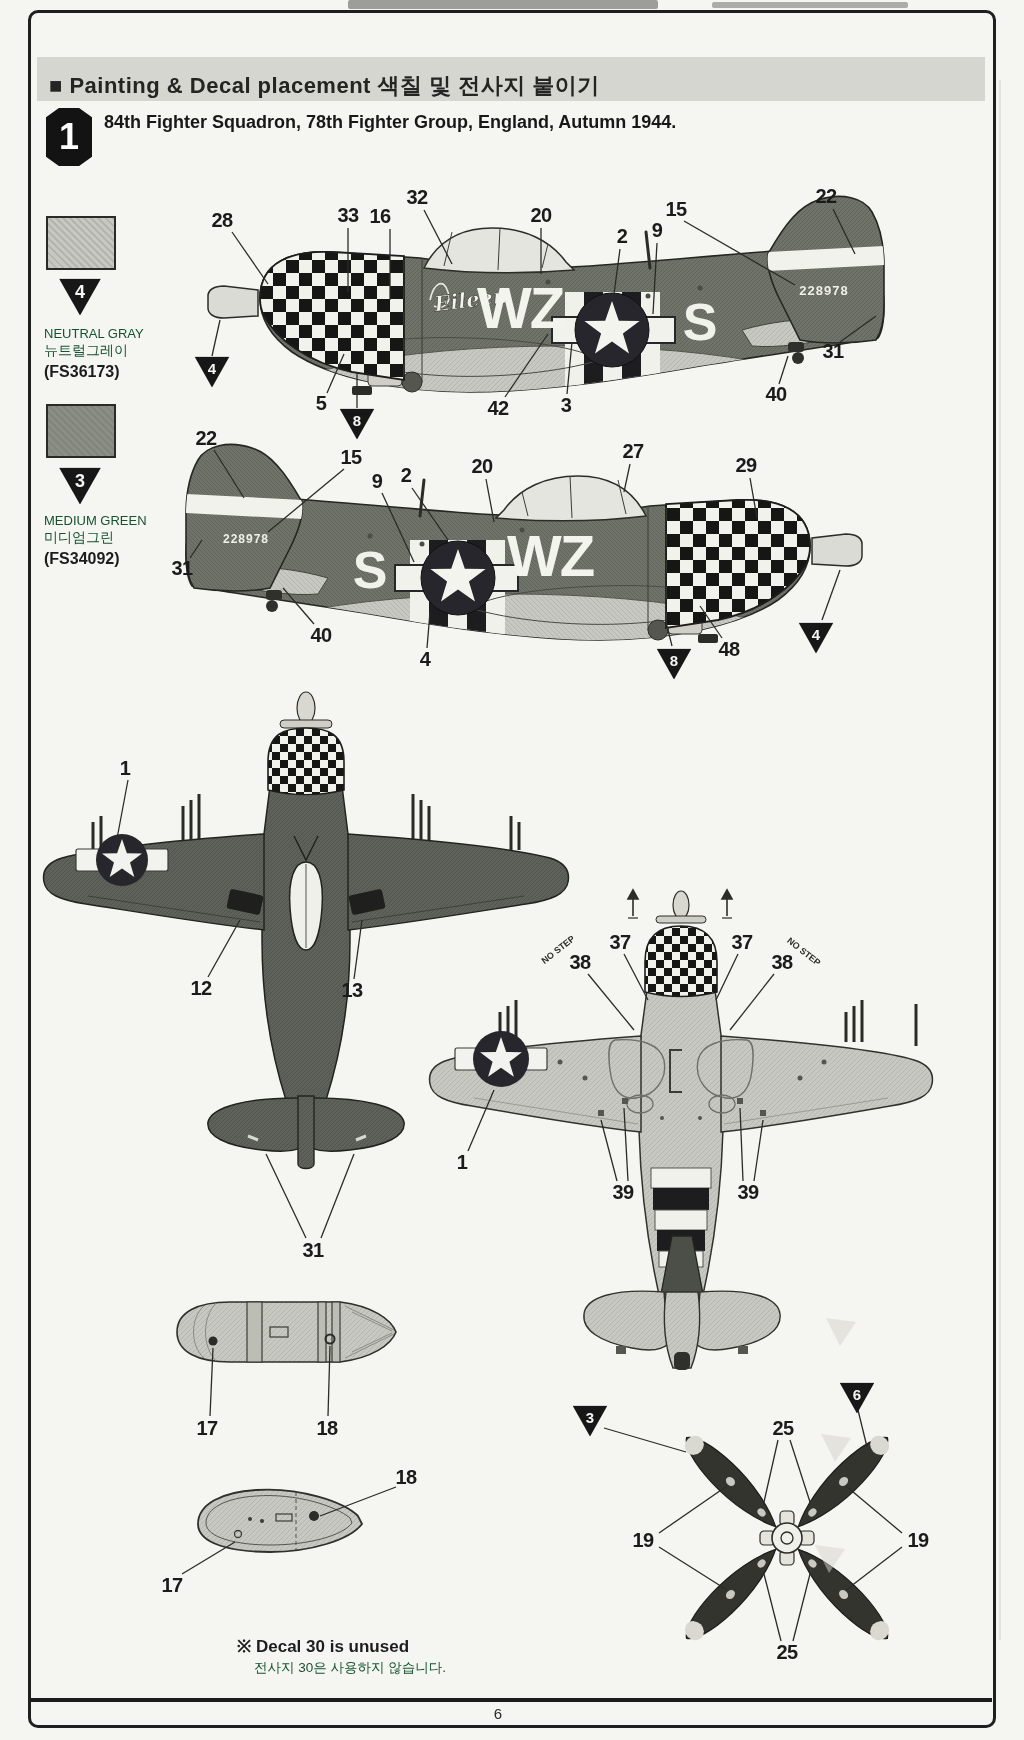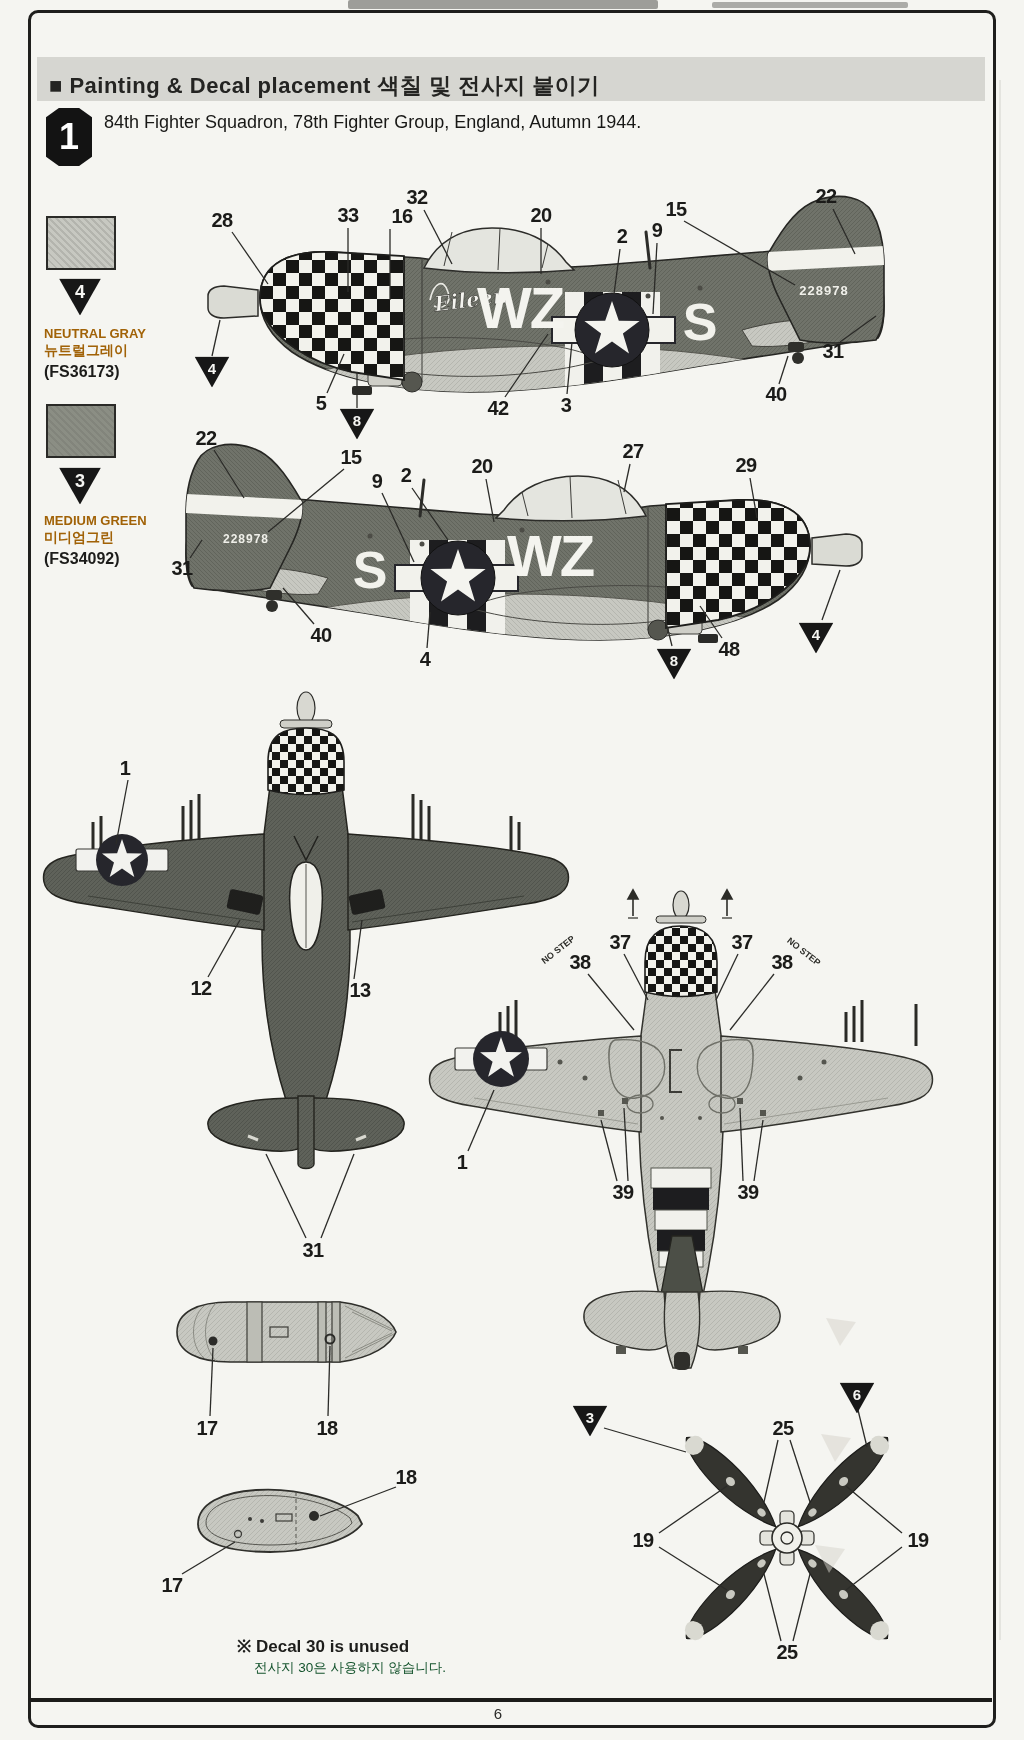--- a/index.html
+++ b/index.html
@@ -9,25 +9,25 @@
   .border-frame{position:absolute;left:28px;top:10px;width:962px;height:1712px;
         border:3px solid #1f1f1d;border-radius:10px;}
   .scan-strip{position:absolute;background:#9d9d99;border-radius:2px;}
   .edge-line{position:absolute;background:#d9d9d4;opacity:.6;}
   .header-bar{position:absolute;left:37px;top:57px;width:948px;height:44px;
         background:#d6d6d1;display:flex;align-items:flex-end;}
   .header-bar span{font-size:22px;font-weight:bold;color:#242422;letter-spacing:.5px;padding-left:12px;}
   .step-badge{position:absolute;left:46px;top:108px;width:46px;height:58px;background:#131313;
         clip-path:polygon(28% 0,72% 0,100% 16%,100% 84%,72% 100%,28% 100%,0 84%,0 16%);
         color:#fff;font-size:36px;font-weight:bold;display:flex;align-items:center;justify-content:center;}
-  .step-title-en{position:absolute;left:104px;top:112px;font-size:18px;font-weight:normal;color:#181816;}
+  .step-title-en{position:absolute;left:104px;top:112px;font-size:18px;font-weight:bold;color:#181816;}
   .step-title-ko{position:absolute;left:104px;top:141px;font-size:15px;color:#242422;font-weight:bold;}
   .swatch{position:absolute;width:66px;height:50px;border:2px solid #2a2a27;
         background-image:repeating-linear-gradient(45deg,rgba(90,90,85,.18) 0 2px,transparent 2px 5px);}
-  .paint-name{position:absolute;font-size:13px;font-weight:bold;color:#a16207;line-height:17px;}
+  .paint-name{position:absolute;font-size:13px;font-weight:normal;color:#14532d;line-height:17px;}
   .paint-fs{position:absolute;font-size:16px;font-weight:bold;color:#1c1c1a;}
   .callout{position:absolute;transform:translate(-50%,-50%);font-weight:bold;font-size:20px;
         color:#1b1b19;letter-spacing:-.5px;white-space:nowrap;}
   .tri{position:absolute;width:35px;height:31px;transform:translate(-50%,-50%);
         clip-path:polygon(0 0,100% 0,50% 100%);background:#171717;color:#f5f5f2;
         font-weight:bold;font-size:15px;text-align:center;line-height:23px;}
   .tri-lg{position:absolute;width:42px;height:37px;transform:translate(-50%,-50%);
         clip-path:polygon(0 0,100% 0,50% 100%);background:#171717;color:#f5f5f2;
         font-weight:bold;font-size:18px;text-align:center;line-height:27px;}
   .note-en{position:absolute;left:237px;top:1634px;font-size:17px;font-weight:bold;color:#1d1d1b;}
@@ -393,21 +393,21 @@
         <line x1="902" y1="1533" x2="846" y2="1486" stroke="#2b2b28" stroke-width="1.3"></line>
         <line x1="902" y1="1547" x2="846" y2="1590" stroke="#2b2b28" stroke-width="1.3"></line>
         <line x1="781" y1="1641" x2="764" y2="1574" stroke="#2b2b28" stroke-width="1.3"></line>
         <line x1="793" y1="1641" x2="810" y2="1574" stroke="#2b2b28" stroke-width="1.3"></line>
       </g>
   </svg>
 
   <div id="callouts" class="abs" style="left:0;top:0;">
       <div class="callout" style="left: 222px; top: 220px;">28</div>
       <div class="callout" style="left: 348px; top: 215px;">33</div>
-      <div class="callout" style="left: 402px; top: 216px;">16</div>
+      <div class="callout" style="left: 380px; top: 216px;">16</div>
       <div class="callout" style="left: 417px; top: 197px;">32</div>
       <div class="callout" style="left: 541px; top: 215px;">20</div>
       <div class="callout" style="left: 622px; top: 236px;">2</div>
       <div class="callout" style="left: 657px; top: 230px;">9</div>
       <div class="callout" style="left: 676px; top: 209px;">15</div>
       <div class="callout" style="left: 826px; top: 196px;">22</div>
       <div class="callout" style="left: 833px; top: 351px;">31</div>
       <div class="callout" style="left: 776px; top: 394px;">40</div>
       <div class="callout" style="left: 566px; top: 405px;">3</div>
       <div class="callout" style="left: 498px; top: 408px;">42</div>
@@ -422,21 +422,21 @@
       <div class="callout" style="left: 633px; top: 451px;">27</div>
       <div class="callout" style="left: 746px; top: 465px;">29</div>
       <div class="callout" style="left: 182px; top: 568px;">31</div>
       <div class="callout" style="left: 321px; top: 635px;">40</div>
       <div class="callout" style="left: 425px; top: 659px;">4</div>
       <div class="tri" style="left: 674px; top: 664px;">8</div>
       <div class="callout" style="left: 729px; top: 649px;">48</div>
       <div class="tri" style="left: 816px; top: 638px;">4</div>
       <div class="callout" style="left: 125px; top: 768px;">1</div>
       <div class="callout" style="left: 201px; top: 988px;">12</div>
-      <div class="callout" style="left: 352px; top: 990px; margin-left: 8px;">13</div>
+      <div class="callout" style="left: 352px; top: 990px;">13</div>
       <div class="callout" style="left: 313px; top: 1250px;">31</div>
       <div class="callout" style="left: 580px; top: 962px;">38</div>
       <div class="callout" style="left: 620px; top: 942px;">37</div>
       <div class="callout" style="left: 742px; top: 942px;">37</div>
       <div class="callout" style="left: 782px; top: 962px;">38</div>
       <div class="callout" style="left: 462px; top: 1162px;">1</div>
       <div class="callout" style="left: 623px; top: 1192px;">39</div>
       <div class="callout" style="left: 748px; top: 1192px;">39</div>
       <div class="callout" style="left: 207px; top: 1428px;">17</div>
       <div class="callout" style="left: 327px; top: 1428px;">18</div>

